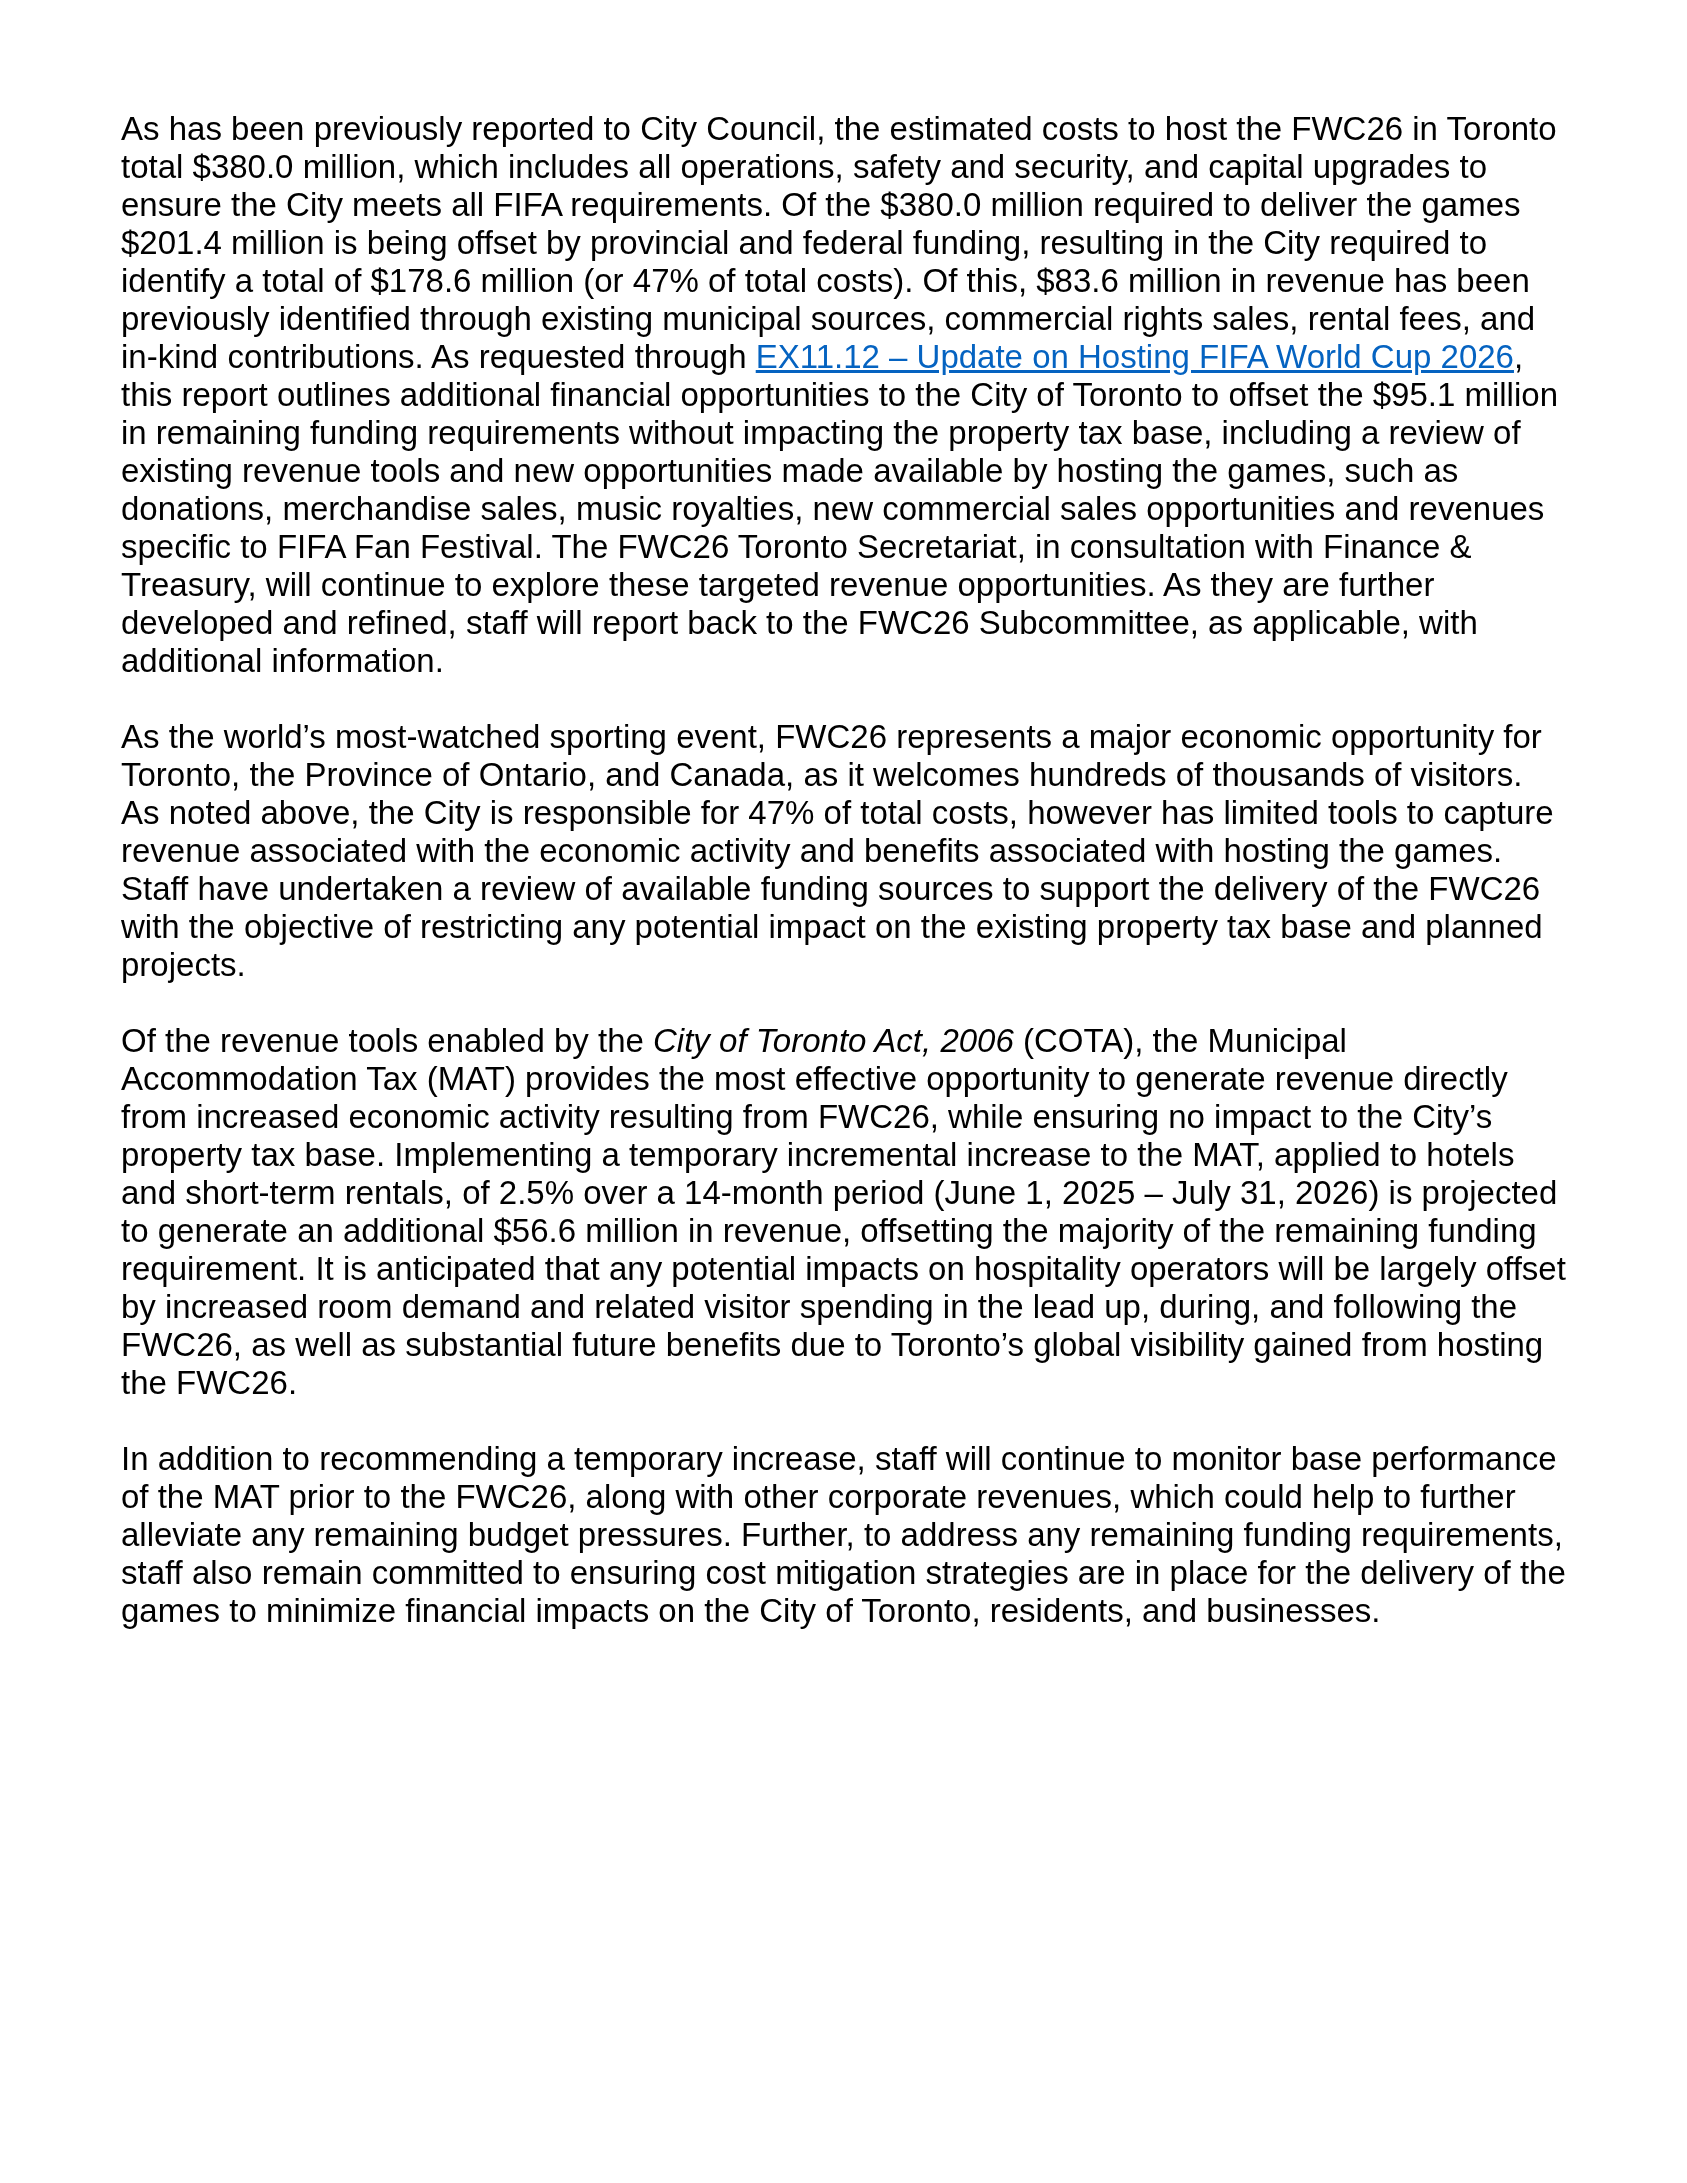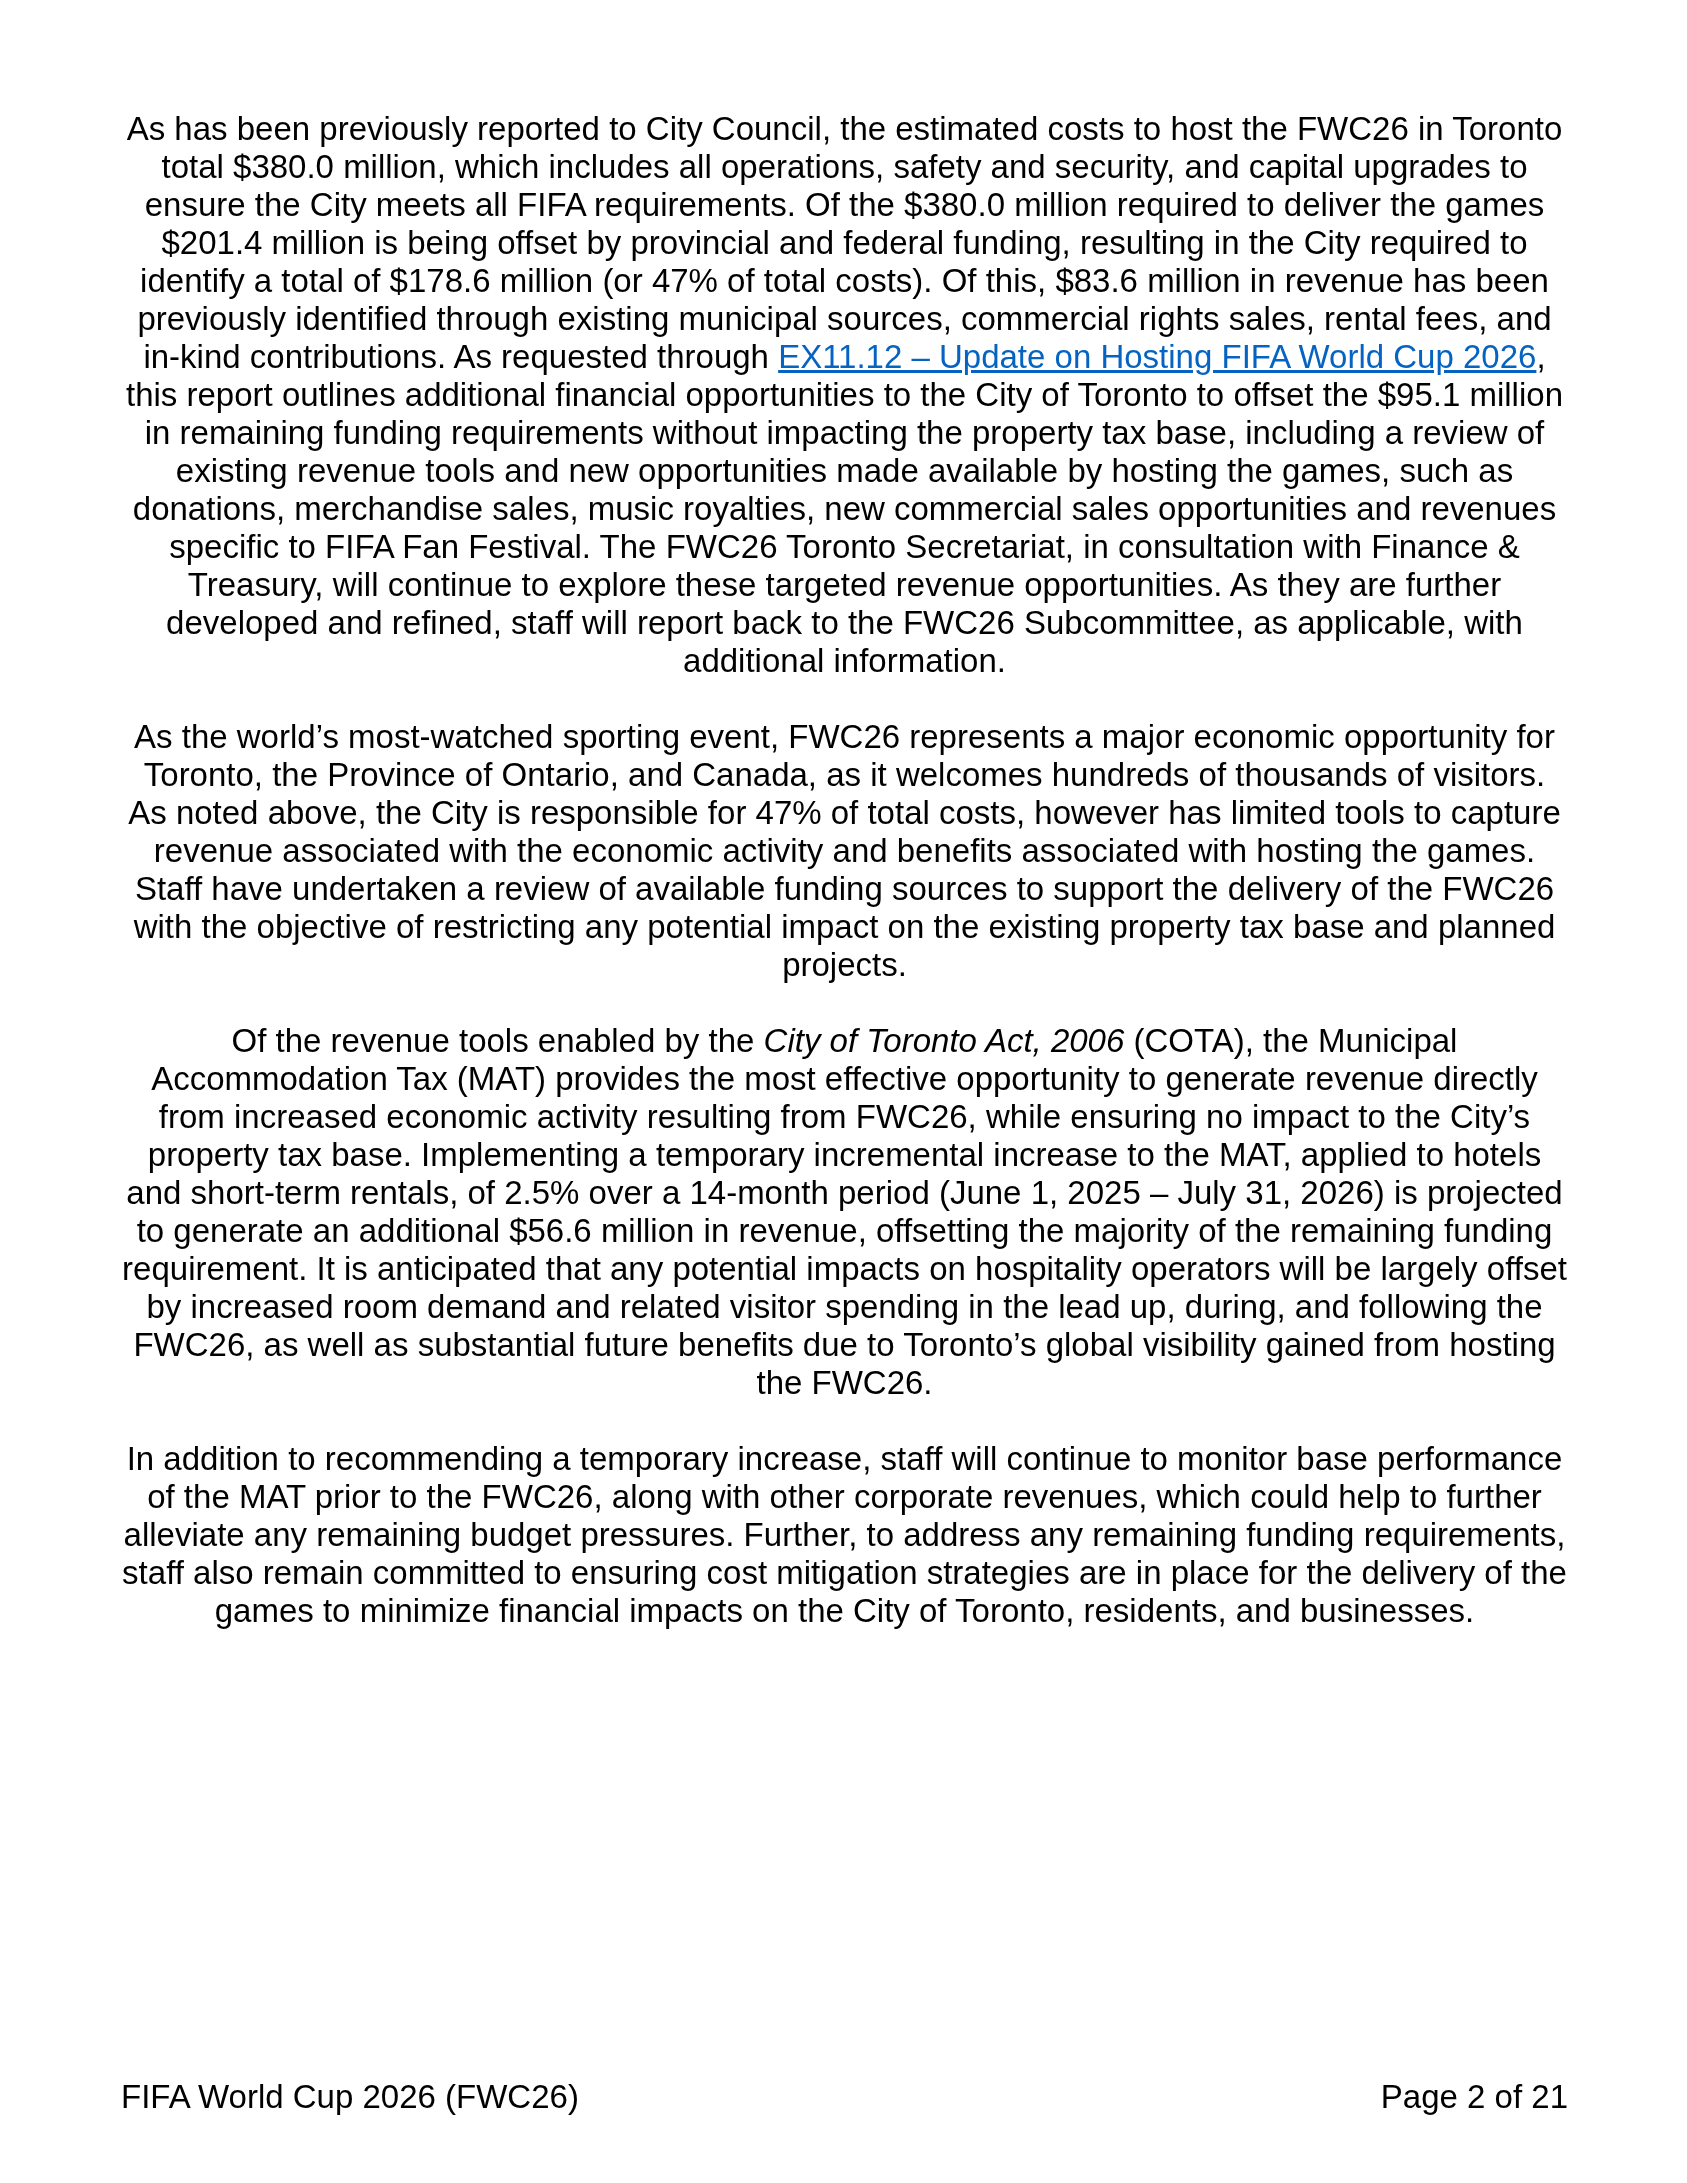--- a/index.html
+++ b/index.html
@@ -21,21 +21,21 @@
     overflow: hidden;
   }
 
   .content {
     position: absolute;
     top: 110px;
     left: 121px;
     width: 1447px;
     font-size: 33px;
     line-height: 38px;
-    text-align: center;
+    text-align: left;
   }
 
   .content p {
     margin: 0 0 38px 0;
   }
 
   .content p:last-child {
     margin-bottom: 11px;
   }
 
@@ -72,19 +72,15 @@
     <p><span>As has been previously reported to City Council, the estimated costs to host the FWC26 in Toronto total $380.0 million, which includes all operations, safety and security, and capital upgrades to ensure the City meets all FIFA requirements. Of the $380.0 million required to deliver the games $201.4 million is being offset by provincial and federal funding, resulting in the City required to identify a total of $178.6 million (or 47% of total costs). Of this, $83.6 million in revenue has been previously identified through existing municipal sources, commercial rights sales, rental fees, and in-kind contributions. As requested through </span><a class="hyperlink" href="#">EX11.12 – Update on Hosting FIFA World Cup 2026</a><span>, this report outlines additional financial opportunities to the City of Toronto to offset the $95.1 million in remaining funding requirements without impacting the property tax base, including a review of existing revenue tools and new opportunities made available by hosting the games, such as donations, merchandise sales, music royalties, new commercial sales opportunities and revenues specific to FIFA Fan Festival. The FWC26 Toronto Secretariat, in consultation with Finance &amp; Treasury, will continue to explore these targeted revenue opportunities. As they are further developed and refined, staff will report back to the FWC26 Subcommittee, as applicable, with additional information.</span></p>
 
     <p>As the world’s most-watched sporting event, FWC26 represents a major economic opportunity for Toronto, the Province of Ontario, and Canada, as it welcomes hundreds of thousands of visitors. As noted above, the City is responsible for 47% of total costs, however has limited tools to capture revenue associated with the economic activity and benefits associated with hosting the games. Staff have undertaken a review of available funding sources to support the delivery of the FWC26 with the objective of restricting any potential impact on the existing property tax base and planned projects.</p>
 
     <p><span>Of the revenue tools enabled by the </span><em class="italic-title">City of Toronto Act, 2006</em><span> (COTA), the Municipal Accommodation Tax (MAT) provides the most effective opportunity to generate revenue directly from increased economic activity resulting from FWC26, while ensuring no impact to the City’s property tax base. Implementing a temporary incremental increase to the MAT, applied to hotels and short-term rentals, of 2.5% over a 14-month period (June 1, 2025 – July 31, 2026) is projected to generate an additional $56.6 million in revenue, offsetting the majority of the remaining funding requirement. It is anticipated that any potential impacts on hospitality operators will be largely offset by increased room demand and related visitor spending in the lead up, during, and following the FWC26, as well as substantial future benefits due to Toronto’s global visibility gained from hosting the FWC26.</span></p>
 
     <p>In addition to recommending a temporary increase, staff will continue to monitor base performance of the MAT prior to the FWC26, along with other corporate revenues, which could help to further alleviate any remaining budget pressures. Further, to address any remaining funding requirements, staff also remain committed to ensuring cost mitigation strategies are in place for the delivery of the games to minimize financial impacts on the City of Toronto, residents, and businesses.</p>
 
   </div>
 
-  <div class="footer">
-    <span>FIFA World Cup 2026 (FWC26)</span>
-    <span>Page 2 of 21</span>
-  </div>
 
 </div>
 
 
 </body></html>

